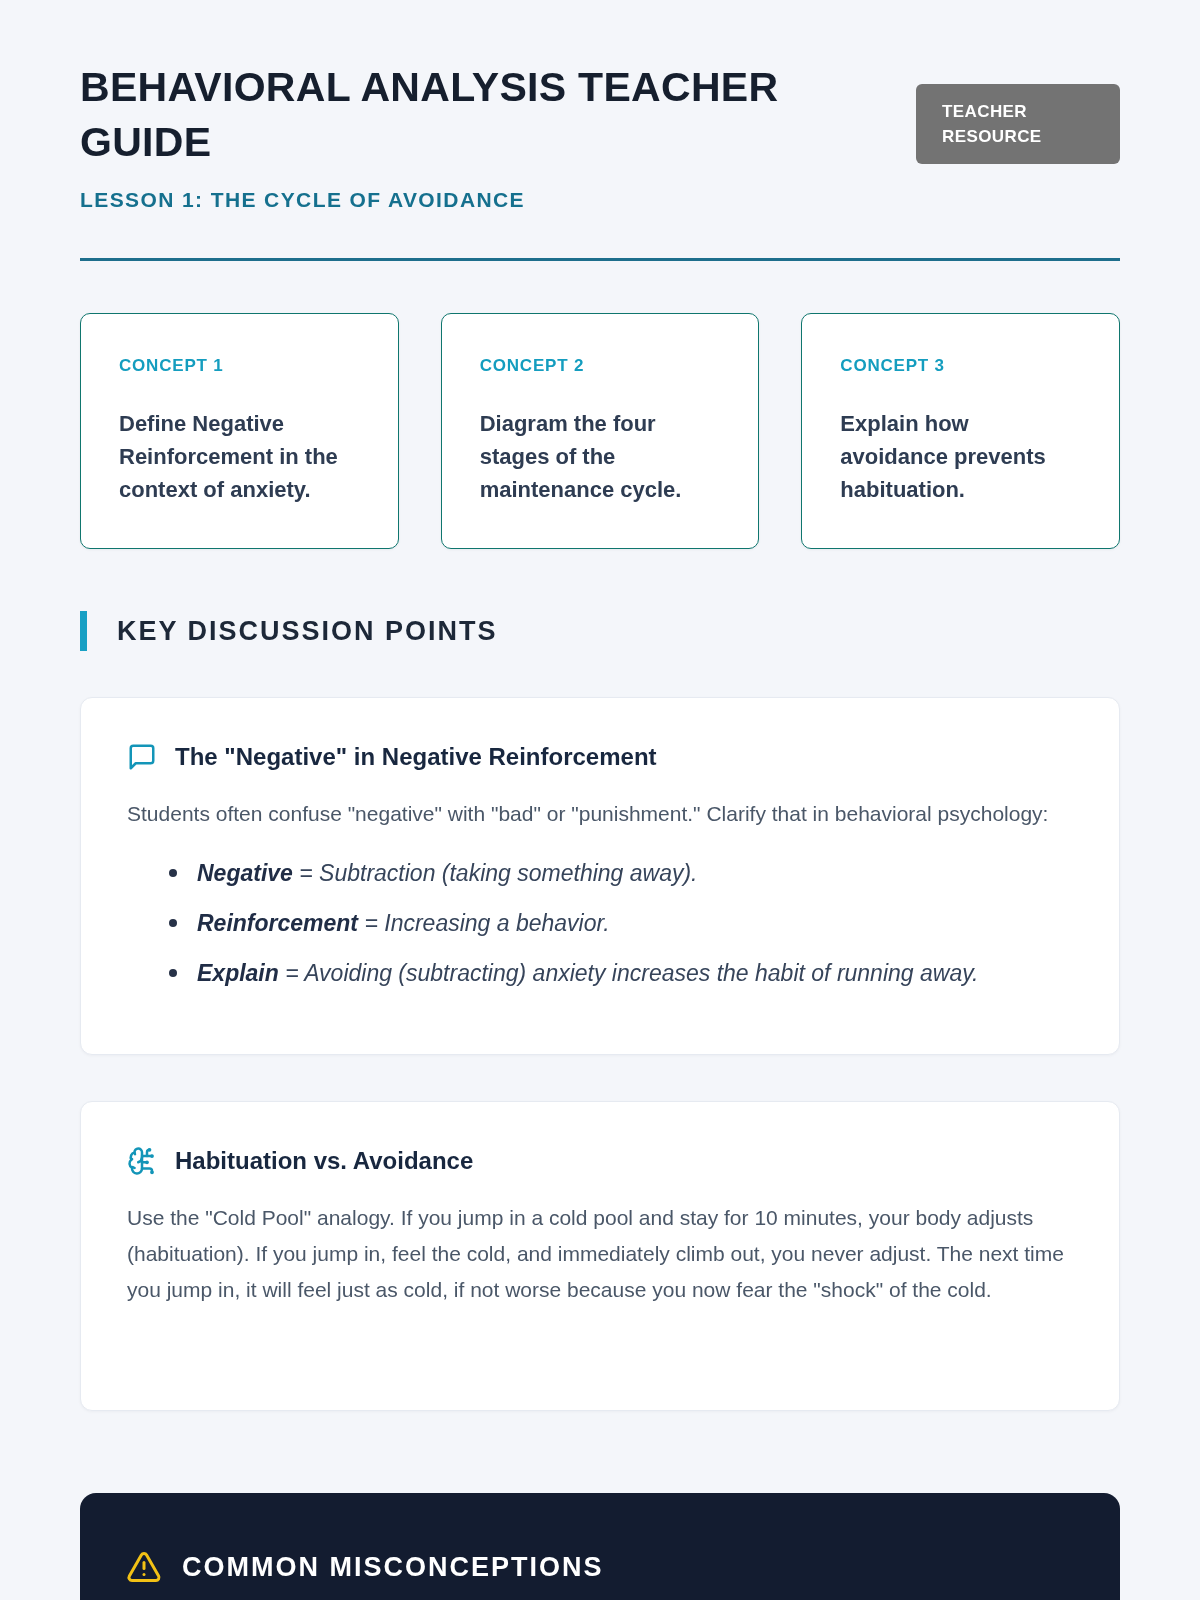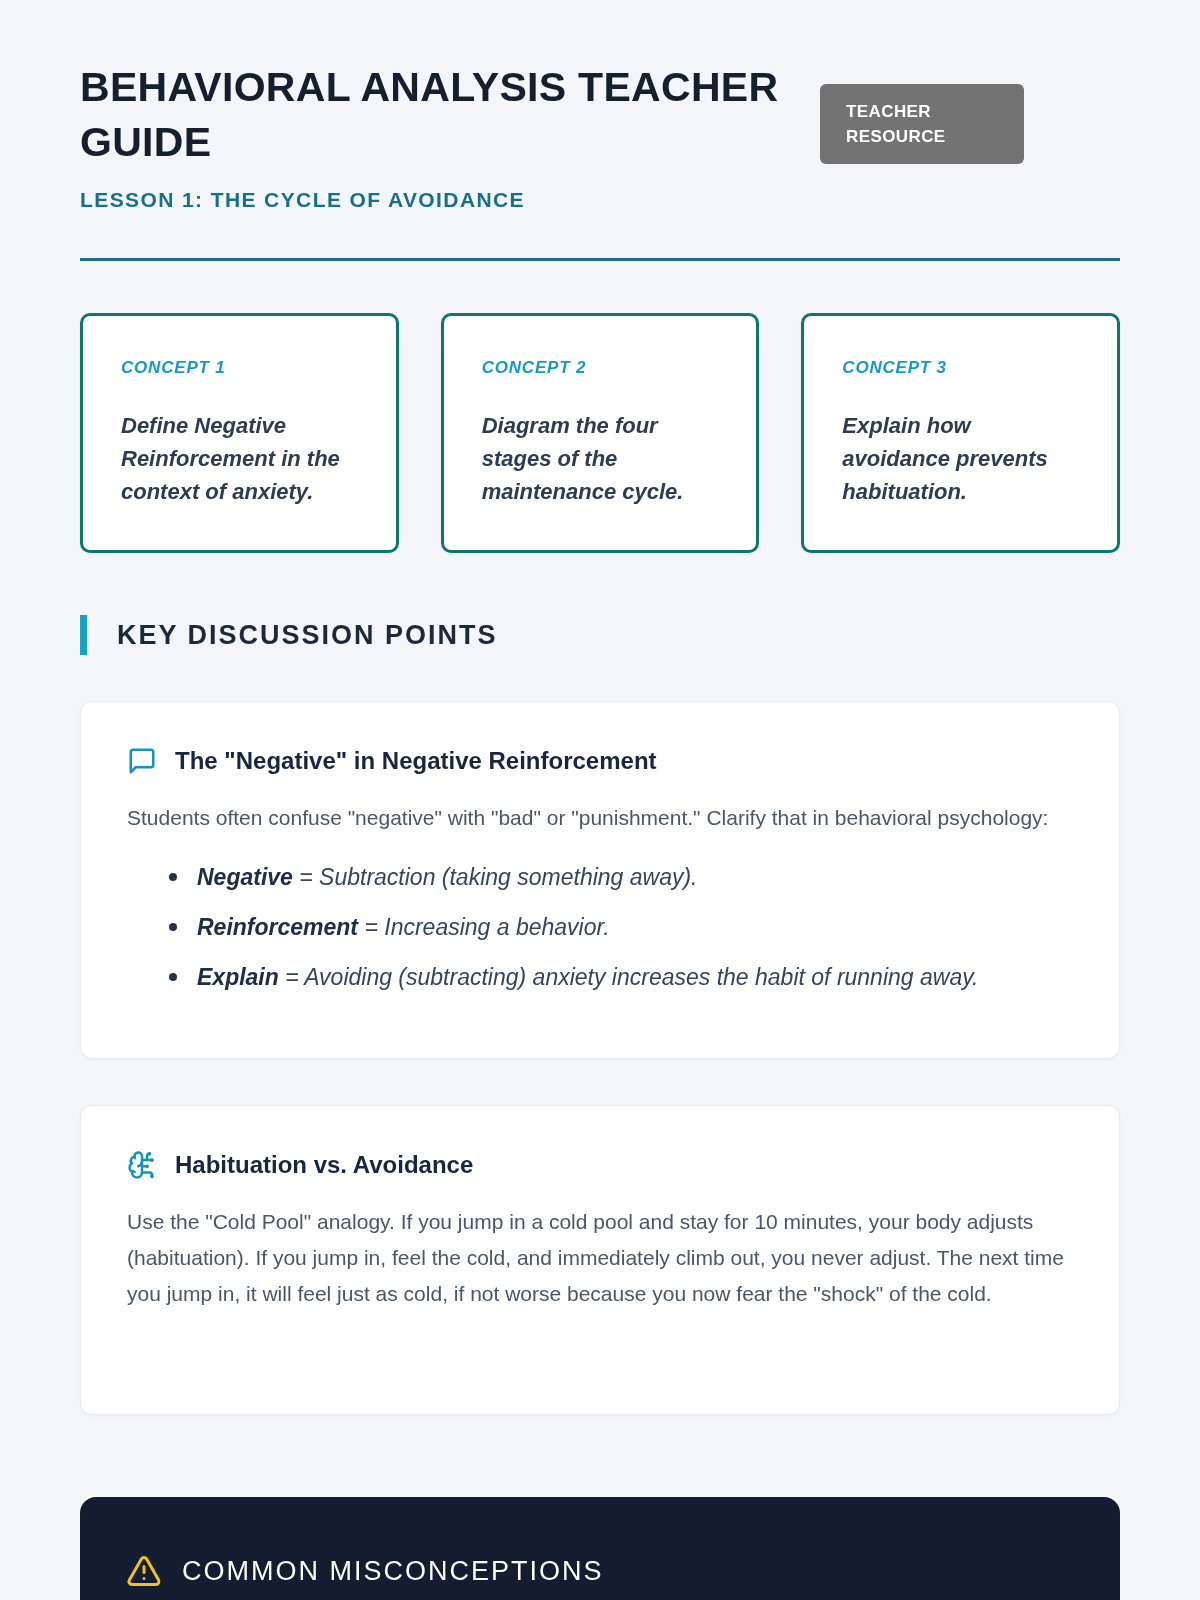--- a/index.html
+++ b/index.html
@@ -6,21 +6,21 @@
   html, body { margin: 0; padding: 0; }
   body {
     width: 1200px; height: 1600px; overflow: hidden;
     background: #f4f6fa;
     font-family: "Liberation Sans", sans-serif;
     color: #1a2334;
   }
   .page { padding: 60px 80px 0 80px; }
 
   
-  .header { display: flex; justify-content: flex-start; align-items: flex-start; }
+  .header { display: flex; justify-content: space-between; align-items: flex-start; }
   .page-title {
     margin: 0; max-width: 740px;
     font-size: 41px; line-height: 55px; font-weight: bold;
     letter-spacing: 0.3px; color: #161f2e;
   }
   .page-subtitle {
     margin-top: 18px;
     font-size: 21px; font-weight: bold; letter-spacing: 1.4px;
     color: #15708e;
   }
@@ -37,24 +37,23 @@
     line-height: 25px; letter-spacing: 0.4px;
   }
   .rule { height: 3px; background: #1d6e8c; margin-top: 46px; border: 0; }
 
   
   .concepts {
     margin-top: 52px;
     display: grid; grid-template-columns: repeat(3, 1fr); gap: 42px;
   }
   .concept-card {
-    background: #ffffff; border: 3px solid #0f766e; border-radius: 10px;
+    background: #ffffff; border: 1px solid #0f766e; border-radius: 10px;
     padding: 42px 38px; min-height: 215px;
     box-shadow: 0 1px 3px rgba(16,24,40,0.05);
-    font-style: italic;
   }
   .concept-label {
     font-size: 17px; font-weight: bold; letter-spacing: 0.8px;
     color: #149dbf;
   }
   .concept-text {
     margin-top: 31px;
     font-size: 22px; font-weight: bold; line-height: 33px;
     color: #2e3c52;
   }
@@ -92,21 +91,21 @@
   }
   .bullet-list li strong { color: #202d46; }
 
   
   .dark-card {
     margin-top: 82px; background: #131c30; border-radius: 16px;
     padding: 56px 46px; height: 320px;
   }
   .dark-card .card-title-row { gap: 20px; }
   .dark-title {
-    margin: 0; font-size: 27px; font-weight: normal; letter-spacing: 2px;
+    margin: 0; font-size: 27px; font-weight: bold; letter-spacing: 2px;
     color: #ffffff;
   }
 </style>
 </head>
 <body>
 
 <div class="page">
 
   <div class="header">
     <div>

